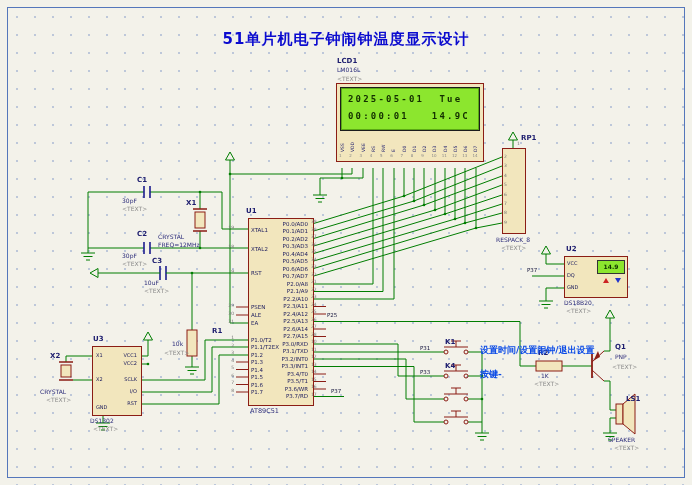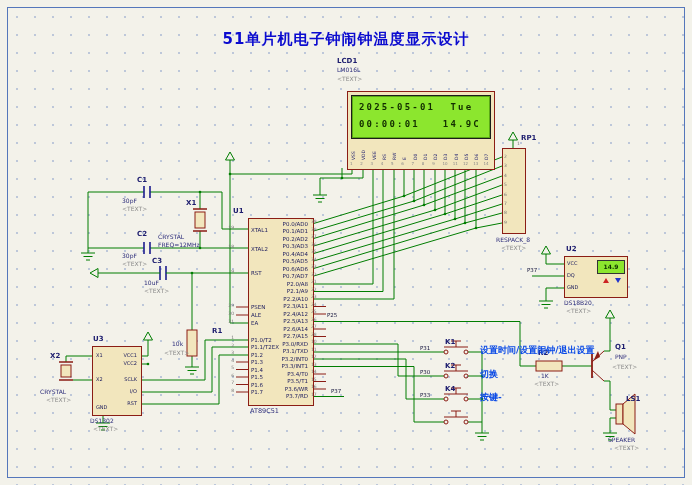--- a/index.html
+++ b/index.html
@@ -12,21 +12,21 @@
   .wires{position:absolute;left:0;top:0;z-index:1;}
   .comp,.lbl{position:absolute;z-index:2;}
   .title{position:absolute;left:140px;top:30px;width:412px;text-align:center;font-size:15px;font-weight:bold;color:#0b0bcf;z-index:2;letter-spacing:1px;}
   .ic{position:absolute;background:#f2e6bd;border:1px solid #8b1d15;z-index:2;}
   .ref{font-weight:bold;font-size:7px;color:#1c1c6e;}
   .val{font-size:6px;color:#2c2c7a;}
   .txtph{font-size:6px;color:#8a8a8a;}
   .net{font-size:5.5px;color:#14143c;}
   .note{font-size:9px;font-weight:bold;color:#0a4ae6;white-space:nowrap;}
   
-  .lcd-body{position:absolute;left:336px;top:91px;width:146px;height:77px;background:#f2e6bd;border:1px solid #8b1d15;z-index:2;margin-left:11px;}
+  .lcd-body{position:absolute;left:336px;top:83px;width:146px;height:77px;background:#f2e6bd;border:1px solid #8b1d15;z-index:2;}
   .lcd-screen{position:absolute;left:3px;top:3px;width:138px;height:42px;background:#8ce62e;border:1px solid #1c1c1c;box-shadow:inset 0 0 0 1px #5aa815;}
   .lcd-line{position:absolute;left:7px;font-family:"DejaVu Sans Mono",monospace;font-size:9px;font-weight:bold;letter-spacing:2.2px;color:#132f00;white-space:pre;}
   .lcd-line1{top:6px;}.lcd-line2{top:23px;}
   .lcd-pins{position:absolute;left:1px;top:47px;width:144px;height:29px;display:flex;}
   .lcd-pin-col{width:10.28px;height:29px;position:relative;}
   .lcd-pin-name{position:absolute;left:2px;top:1px;height:20px;writing-mode:vertical-rl;transform:rotate(180deg);font-size:4.5px;color:#1c1c6e;}
   .lcd-pin-num{position:absolute;left:1px;top:22px;font-size:4px;color:#888;}
   
   .u1-col{position:absolute;z-index:3;}
   .pin-row{display:flex;align-items:center;height:7.5px;}
@@ -271,21 +271,21 @@
       <span class="rp1-num">7</span>
       <span class="rp1-num">8</span>
       <span class="rp1-num">9</span>
   </div>
   <div class="lbl ref" style="left:521px;top:134px;">RP1</div>
   <div class="lbl" style="left:517px;top:141px;font-size:4.5px;color:#777;">1</div>
   <div class="lbl val" style="left:496px;top:236px;">RESPACK_8</div>
   <div class="lbl txtph" style="left:501px;top:244px;">&lt;TEXT&gt;</div>
 
   <div class="ic" style="left:248px;top:218px;width:64px;height:186px;"></div>
-  <div class="lbl ref" style="left:233px;top:207px;">U1</div>
+  <div class="lbl ref" style="left:246px;top:207px;">U1</div>
   <div class="lbl val" style="left:250px;top:407px;font-size:6.5px;">AT89C51</div>
   <div class="u1-col" id="u1-g1" style="left:214px;top:220px;width:100px;">
     <div class="pin-row-l">
         <span class="pnum">19</span>
         <span class="pname">XTAL1</span>
       </div>
       <div class="pin-row-l">
         <span class="pnum">18</span>
         <span class="pname">XTAL2</span>
       </div>
@@ -508,23 +508,18 @@
   <div class="lbl net" style="left:327px;top:312px;">P25</div>
   <div class="lbl net" style="left:331px;top:388px;">P37</div>
 
   <div id="btn-rows">
     <div class="btn-row">
         <span class="btn-net">P31</span>
         <span class="btn-ref">K1</span>
         <span class="btn-note note">设置时间/设置闹钟/退出设置</span>
       </div>
       <div class="btn-row">
-        <span class="btn-net">P30</span>
-        <span class="btn-ref">K2</span>
-        <span class="btn-note note">切换</span>
-      </div>
-      <div class="btn-row">
         <span class="btn-net">P33</span>
         <span class="btn-ref">K4</span>
         <span class="btn-note note">按键-</span>
       </div>
   </div>
 </div>
 
 </body></html>

